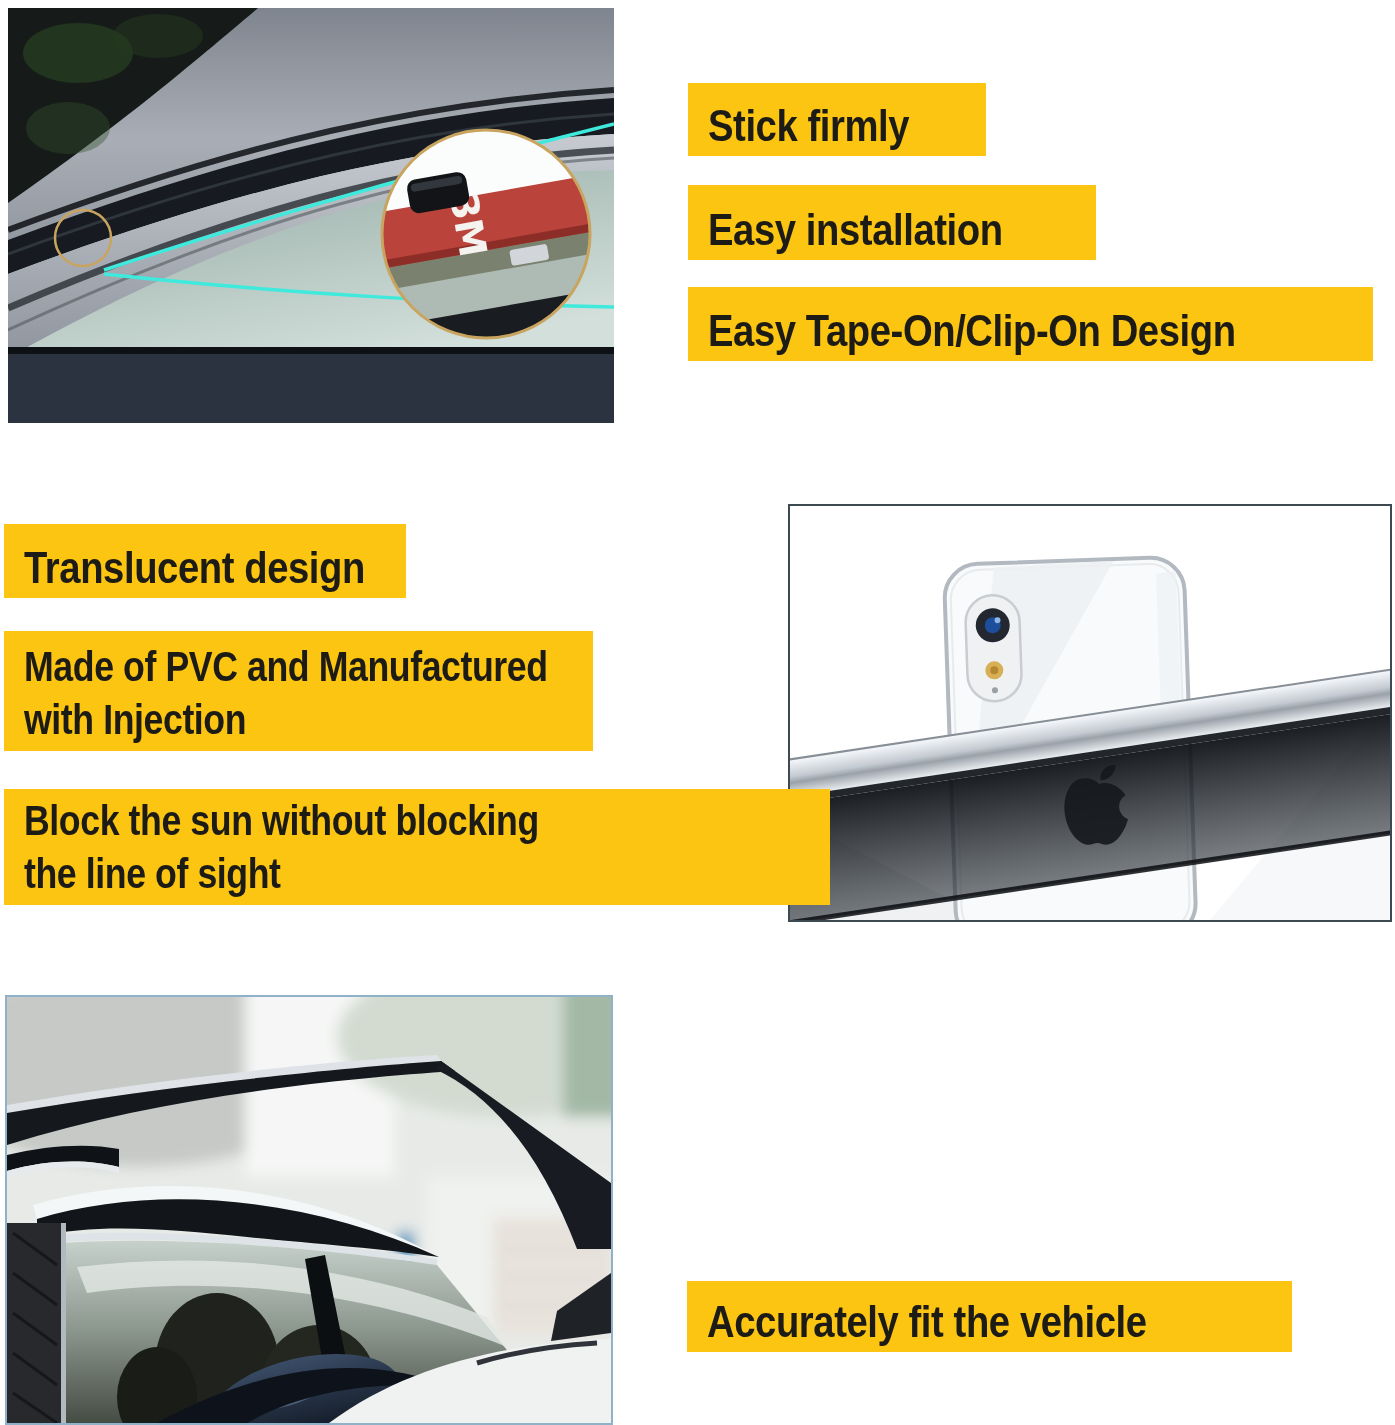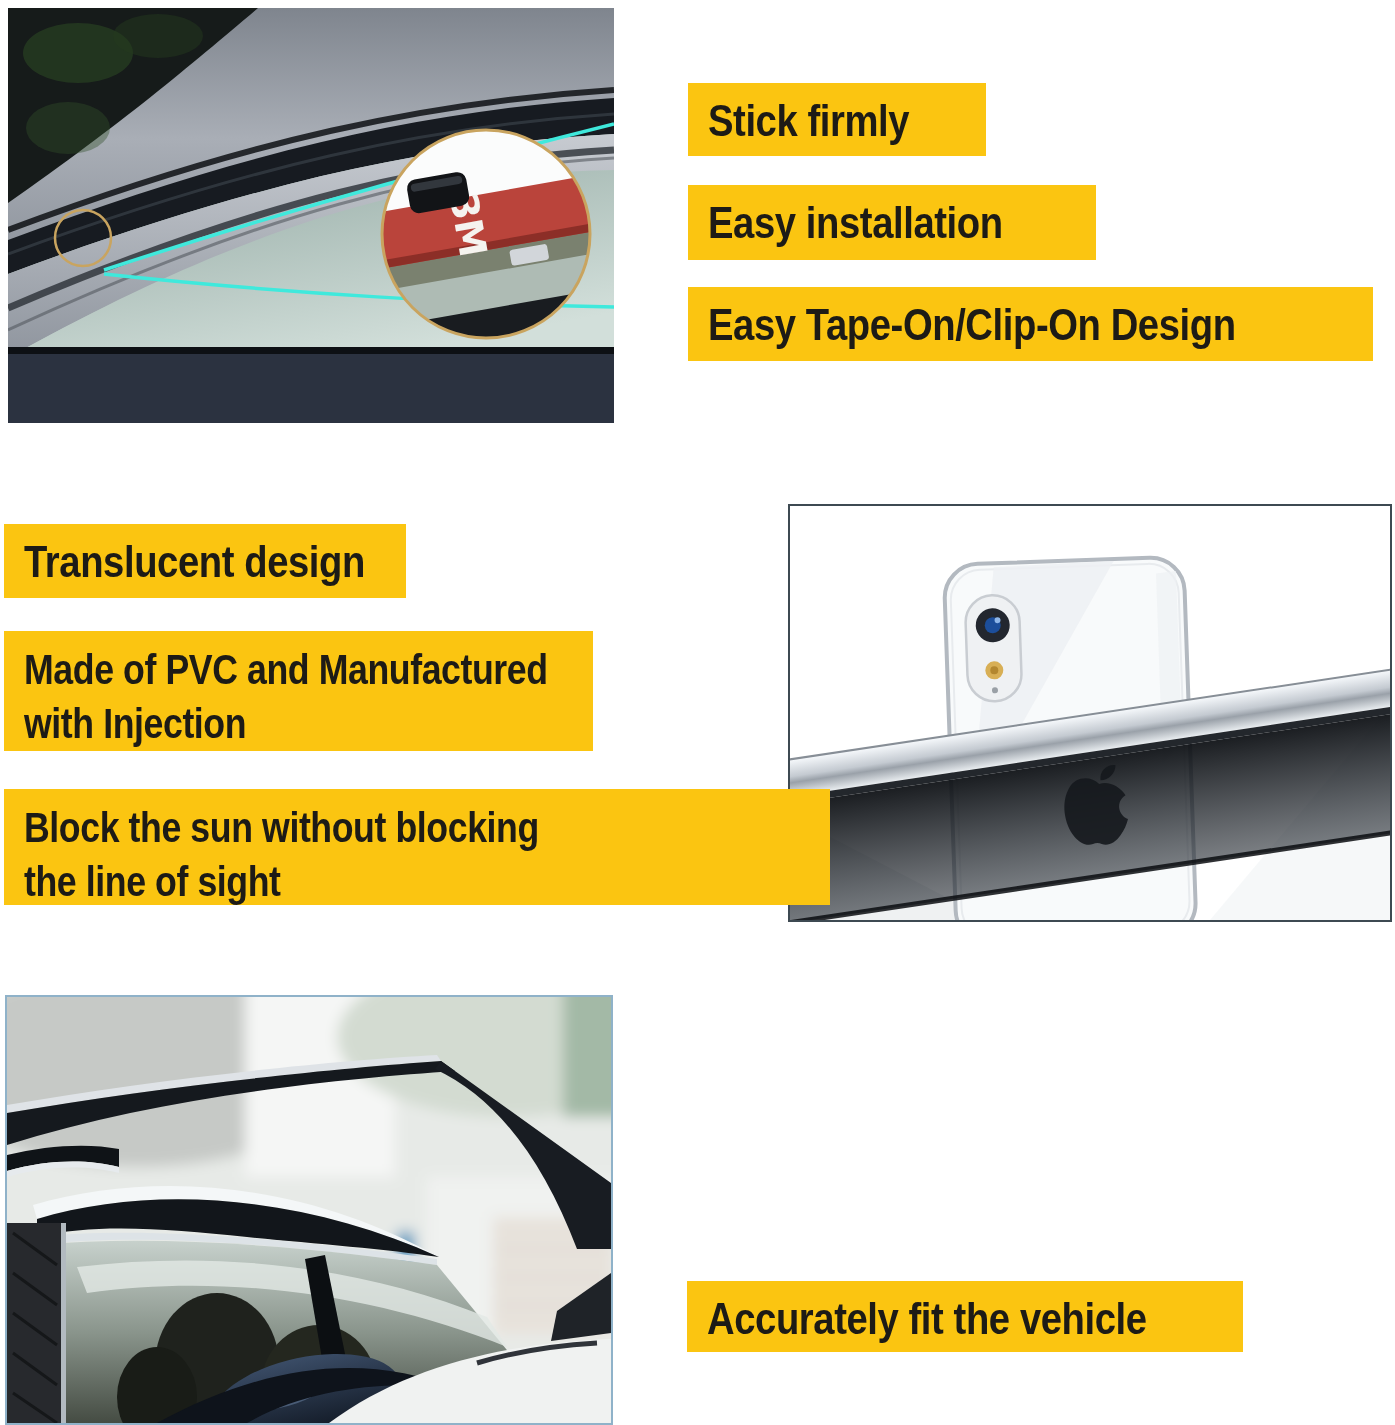--- a/index.html
+++ b/index.html
@@ -6,38 +6,38 @@
   html,body{margin:0;padding:0;background:#ffffff;}
   .stage{position:relative;width:1395px;height:1425px;overflow:hidden;
          font-family:"Liberation Sans",sans-serif;background:#ffffff;}
   .photo{position:absolute;overflow:hidden;background:#fff;}
   .photo svg{display:block;width:100%;height:100%;}
   #photo-tape{left:8px;top:8px;width:606px;height:415px;}
   #photo-phone{left:788px;top:504px;width:604px;height:418px;border:2px solid #3E4A52;box-sizing:border-box;}
   #photo-car{left:5px;top:995px;width:608px;height:430px;border:2px solid #8FB2C9;box-sizing:border-box;}
 
   .feature-label{position:absolute;background:#FBC511;color:#1D1B16;
-                 display:flex;align-items:flex-start;padding:12px 20px;box-sizing:border-box;}
+                 display:flex;align-items:flex-end;padding:4px 20px;box-sizing:border-box;}
   .feature-label .txt{font-weight:bold;font-size:45px;letter-spacing:-0.5px;
                       transform:scaleX(0.85);transform-origin:left center;white-space:nowrap;}
   .feature-label.two .txt{font-size:42px;line-height:1.28;}
   .feature-label.two .txt span{display:block;white-space:nowrap;}
 
   
   #lbl-a1{left:688px;top:83px;width:298px;height:73px;}
   #lbl-a2{left:688px;top:185px;width:408px;height:75px;}
   #lbl-a3{left:688px;top:287px;width:685px;height:74px;}
   
   #lbl-b1{left:4px;top:524px;width:402px;height:74px;}
   #lbl-b2{left:4px;top:631px;width:589px;height:120px;}
   #lbl-b3{left:4px;top:789px;width:826px;height:116px;}
   
   #lbl-c1{left:687px;top:1067px;width:392px;height:71px;}
   #lbl-c2{left:687px;top:1174px;width:682px;height:75px;}
-  #lbl-c3{left:687px;top:1281px;width:556px;height:71px;}
+  #lbl-c3{left:687px;top:1281px;width:605px;height:71px;}
 </style>
 </head>
 <body>
 
 <div class="stage">
 
   <div class="photo" id="photo-tape">
     <svg viewBox="0 0 606 415" preserveAspectRatio="none">
       <defs>
         <linearGradient id="p1glass" x1="0" y1="0" x2="0.6" y2="1">

